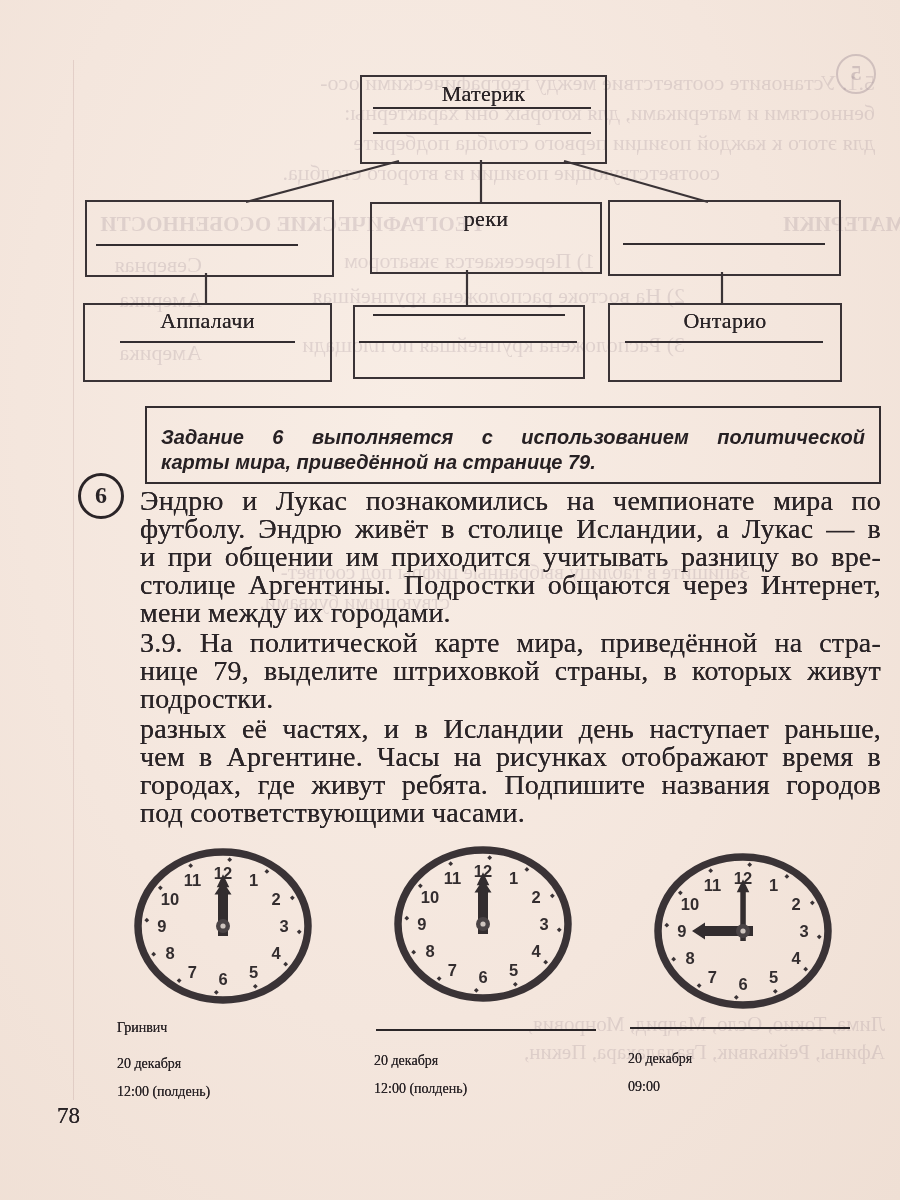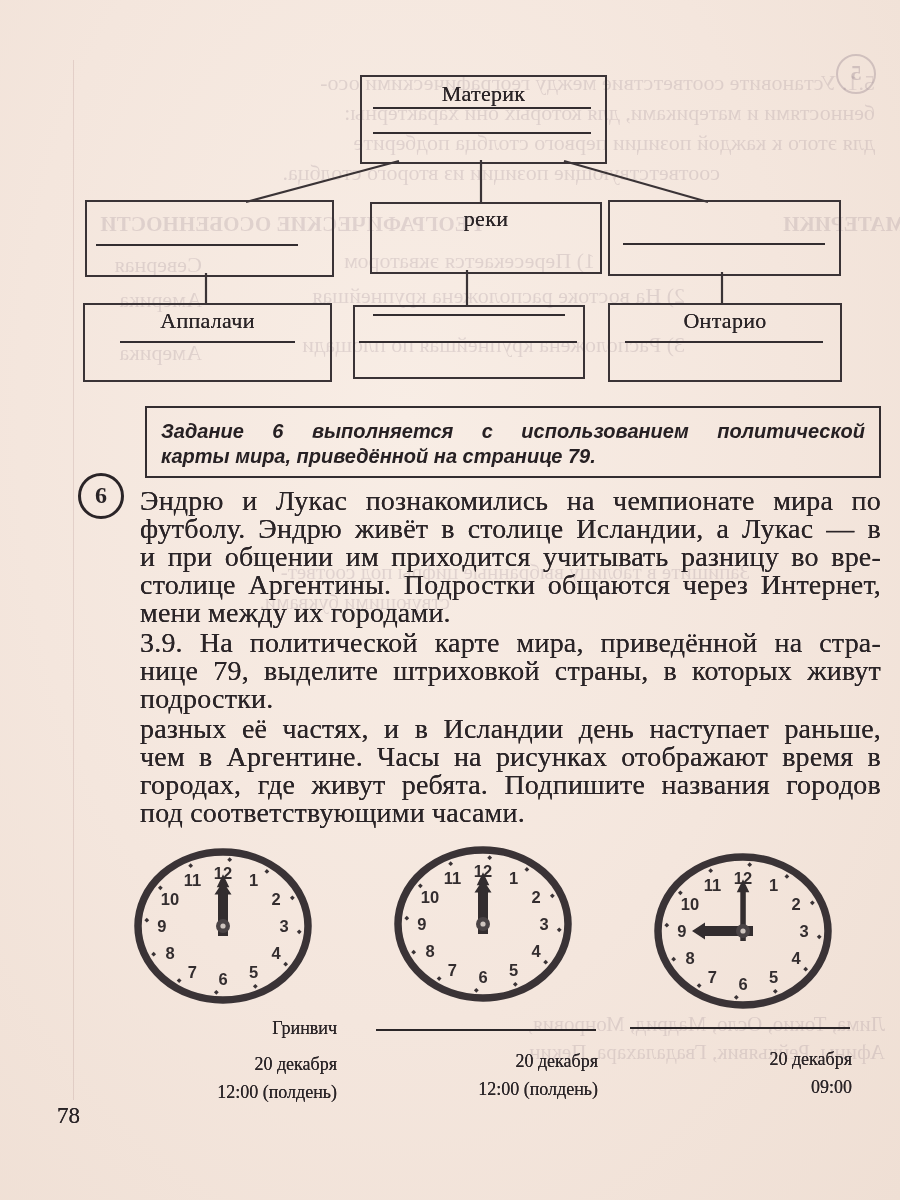--- a/index.html
+++ b/index.html
@@ -15,32 +15,32 @@
     font-weight:bold;font-size:22px;transform:scaleX(-1);filter:blur(.4px);}
   .crease{position:absolute;left:73px;top:60px;width:1px;height:1040px;background:rgba(150,105,105,.18);z-index:1;}
   
   #connectors{position:absolute;left:0;top:0;z-index:2;}
   .box{position:absolute;border:2px solid #3a3336;z-index:3;}
   .dlabel{position:absolute;left:0;width:100%;text-align:center;font-size:22px;
     letter-spacing:.3px;text-shadow:0 0 .4px currentColor;}
   .blank{position:absolute;border-bottom:2px solid #332d30;}
   
   .notice{position:absolute;left:145px;top:406px;width:736px;border:2px solid #332d30;z-index:3;
-    box-sizing:border-box;padding:11px 14px 7px;font-family:"Liberation Sans","DejaVu Sans",sans-serif;
+    box-sizing:border-box;padding:17px 14px 7px;font-family:"Liberation Sans","DejaVu Sans",sans-serif;
     font-weight:bold;font-style:italic;font-size:20px;line-height:25px;color:#262023;}
   .j{text-align:justify;text-align-last:justify;}
   
   .tasknum{position:absolute;left:78px;top:473px;width:40px;height:40px;border:3px solid #2a2427;
     border-radius:50%;text-align:center;line-height:39px;font-weight:bold;font-size:24px;z-index:3;}
   .para{position:absolute;left:140px;width:741px;z-index:3;}
   .bl{font-size:28px;line-height:28px;text-shadow:0 0 .45px currentColor;letter-spacing:.2px;}
   
   .clock{position:absolute;z-index:3;}
   .cnum{font-family:"Liberation Sans","DejaVu Sans",sans-serif;font-weight:bold;font-size:16.5px;fill:#332d2f;}
-  .ccol{position:absolute;z-index:3;text-align:right;font-size:18px;line-height:28px;
+  .ccol{position:absolute;z-index:3;text-align:left;font-size:14px;line-height:28px;
     text-shadow:0 0 .45px currentColor;}
   .wline{height:15px;margin:0 2px 16px;border-bottom:2px solid #2b2628;}
   .capgap{margin-top:8px;}
   .pagenum{position:absolute;left:57px;top:1103px;font-size:23px;z-index:3;text-shadow:0 0 .4px currentColor;}
 </style>
 </head>
 <body>
 
 <div class="page">
 

